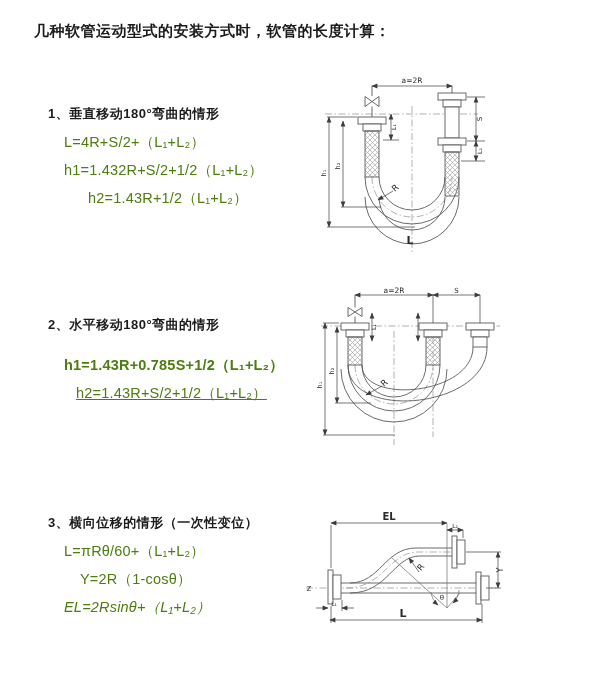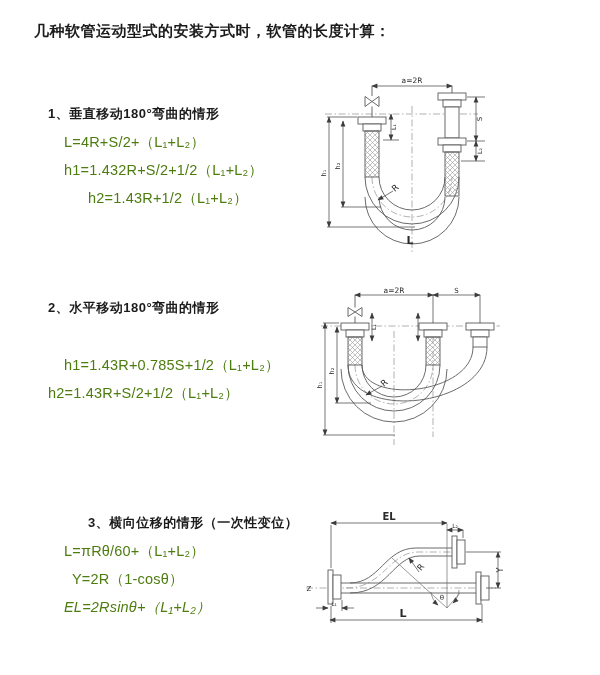--- a/index.html
+++ b/index.html
@@ -3,22 +3,22 @@
 <meta charset="utf-8">
 <style>
   * { margin:0; padding:0; box-sizing:border-box; }
   html,body { background:#ffffff; }
   body { width:600px; height:675px; font-family:"Liberation Sans", sans-serif; }
   .page { position:relative; width:600px; height:634px; background:#fff; overflow:hidden; }
   .doc-title { position:absolute; left:34px; top:22px; font-size:15px; font-weight:700; color:#1b1b1b; letter-spacing:.5px; }
   .sec-heading { position:absolute; font-size:13px; font-weight:700; color:#1b1b1b; letter-spacing:.5px; }
   .formula { position:absolute; font-size:14.5px; color:#4d7c0f; letter-spacing:.2px; }
   .h1 { left:48px; top:105px; } .f10 { left:64px; top:133px; } .f11 { left:64px; top:161px; } .f12 { left:64px; top:189px;margin-left:24px; }
-  .h2 { left:48px; top:299px; } .f20 { left:64px; top:328px; } .f21 { left:64px; top:356px; } .f22 { left:48px; top:384px; }
-  .h3 { left:48px; top:514px;margin-left:40px; } .f30 { left:64px; top:542px; } .f31 { left:72px; top:570px;text-align:center; } .f32 { left:64px; top:598px;font-style:italic; }
+  .h2 { left:48px; top:316px; } .f20 { left:64px; top:328px; } .f21 { left:64px; top:356px;font-weight:bold; } .f22 { left:76px; top:384px;text-decoration:underline; }
+  .h3 { left:48px; top:514px; } .f30 { left:64px; top:542px; } .f31 { left:80px; top:570px;text-align:center; } .f32 { left:64px; top:598px;font-style:italic; }
   svg.diagram { position:absolute; }
   .d1 { left:315px; top:70px; } .d2 { left:315px; top:285px; } .d3 { left:300px; top:508px; }
   svg text { font-family:"DejaVu Sans", sans-serif; fill:#2a2a2a; }
 </style>
 </head>
 <body>
 
 <div class="page">
 
   <div class="doc-title">几种软管运动型式的安装方式时，软管的长度计算：</div>

